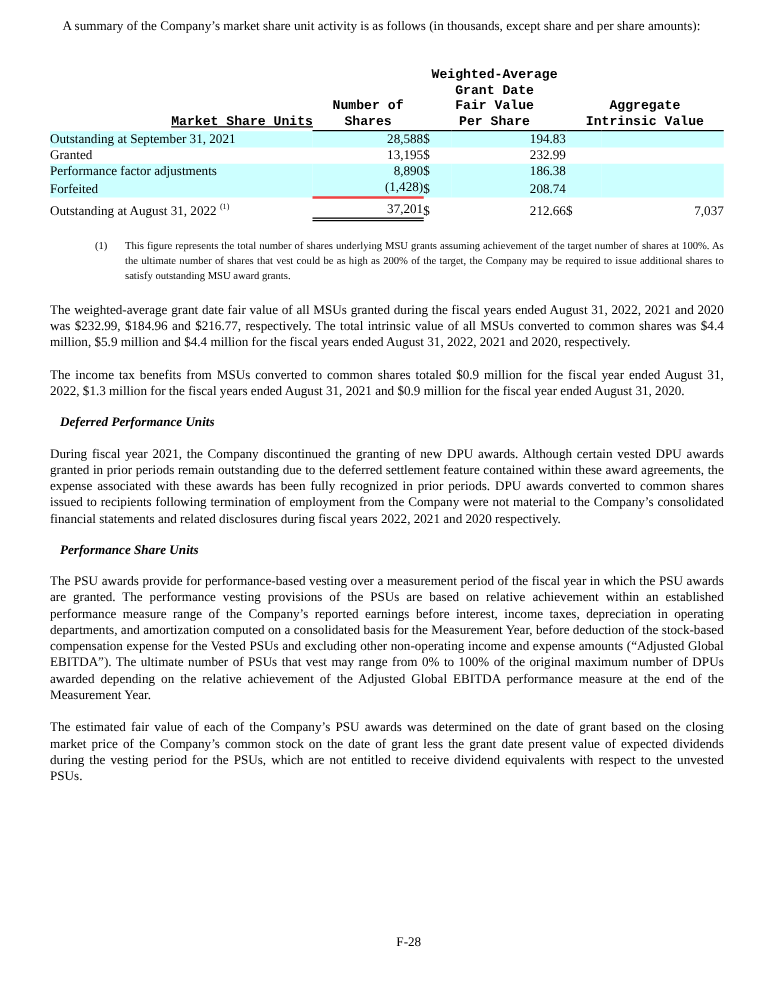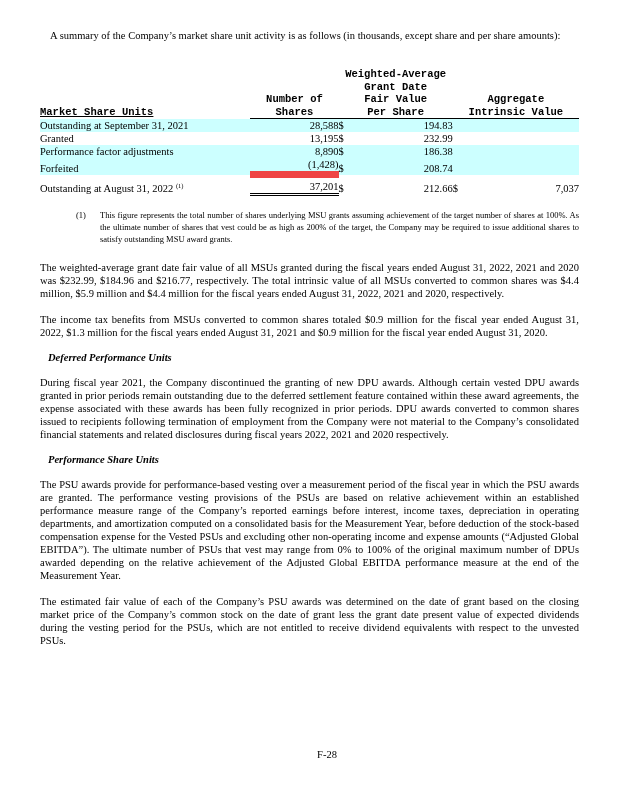--- a/index.html
+++ b/index.html
@@ -6,21 +6,21 @@
   html, body { margin: 0; padding: 0; }
   body {
     width: 618px; height: 800px;
     background: #ffffff;
     color: #000000;
     font-family: "Liberation Serif", "DejaVu Serif", serif;
     font-size: 10.5px;
     position: relative;
     overflow: hidden;
   }
-  .page { padding: 29px 39px 0 40px; }
+  .page { padding: 15px 39px 0 40px; }
 
   .intro {
     text-indent: 10px;
     margin: 0 0 16px 0;
     line-height: 1.25;
   }
 
   
   table.msu {
     width: 100%;
@@ -37,31 +37,31 @@
   col.c-label    { width: 210px; }
   col.c-shares   { width: 88px;  }
   col.c-d1       { width: 22px;  }
   col.c-fv       { width: 92px;  }
   col.c-d2       { width: 28px;  }
   col.c-iv       { width: 98px;  }
 
   th { font-weight: bold; font-size: 10px; font-family: Liberation Mono, monospace; }
   th .hline { display: block; text-align: center; line-height: 12.5px; }
   th.h-label { text-align: left; vertical-align: bottom; }
-  th.h-label .hline { text-align: left; text-decoration: underline; margin-top: 48px; }
+  th.h-label .hline { text-align: right; text-decoration: underline; margin-top: 48px; }
   th.h-rule { border-bottom: 1px solid #000; }
 
   td.label { text-align: left; white-space: nowrap; }
   td.indent { padding-left: 26px; margin-left: 33px; }
   td.num { text-align: right; white-space: nowrap; }
   td.dollar { text-align: left; padding-left: 3px; }
   td.iv-pad { padding-right: 28px; }
   tr.hl td { background: var(--hl, #ccffff); }
   tr.total td { padding-top: 2px; }
-  tr.total td.rule-top { border-top: 7px solid #ef4444; }
+  tr.total td.rule-top { border-top: 2px solid #ef4444; }
   tr.total td.rule-dbl { border-bottom: 3px double #000; }
   sup.fn-ref { font-size: 6.5px; vertical-align: super; line-height: 0; }
 
   
   .footnote {
     display: flex;
     margin: 0 0 15px 36px;
     font-size: 8.5px;
     line-height: 1.4;
   }

